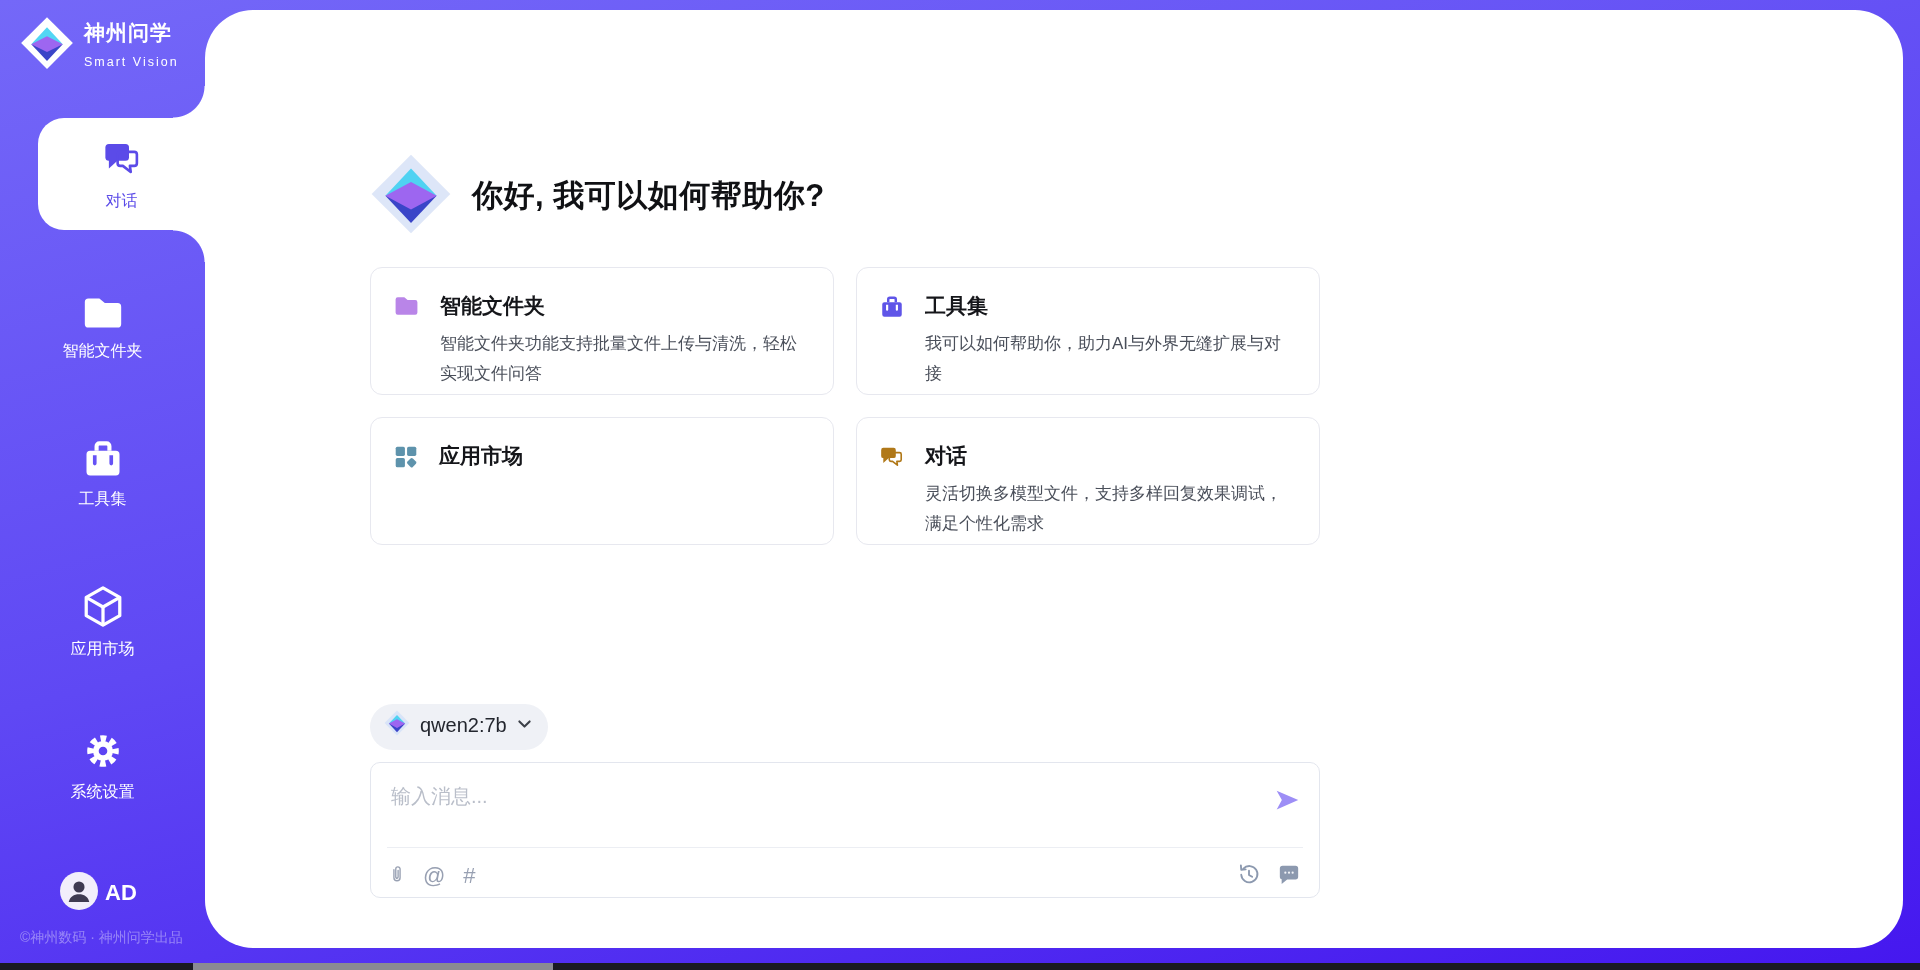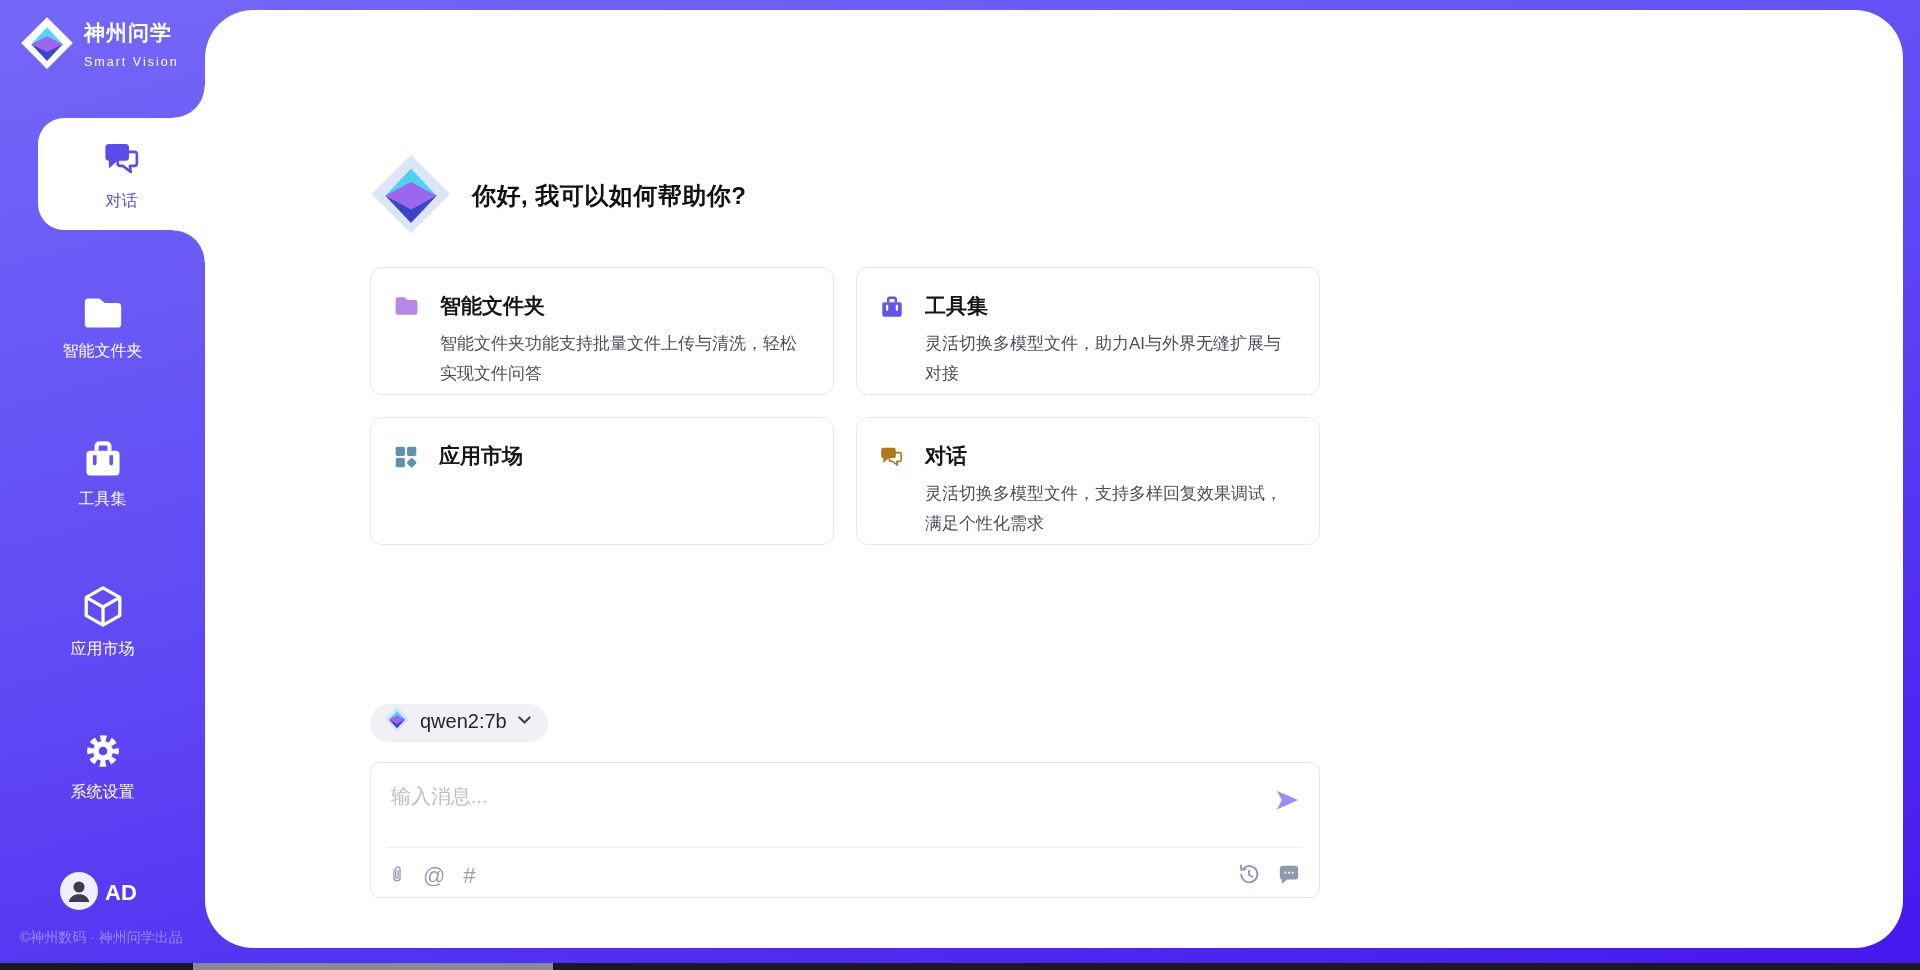--- a/index.html
+++ b/index.html
@@ -42,31 +42,31 @@
   .fillet-bottom{bottom:-32px;background:radial-gradient(circle at 0 100%,rgba(255,255,255,0) 31px,#fff 32px);}
 
   .user-row{position:absolute;left:60px;top:872px;display:flex;align-items:center;gap:7px;cursor:pointer;}
   .user-name{color:#fff;font-size:22px;font-weight:600;}
   .copyright{position:absolute;left:20px;top:929px;width:200px;font-size:14px;
              color:rgba(255,255,255,.38);white-space:nowrap;}
 
   
   .content{position:absolute;left:370px;top:0;width:950px;height:100%;}
   .greeting{position:absolute;left:0;top:150px;display:flex;align-items:center;gap:20px;}
-  .greeting h1{font-size:24px;font-weight:700;color:#101114;letter-spacing:.5px;}
+  .greeting h1{font-size:31px;font-weight:700;color:#101114;letter-spacing:.5px;}
 
   .cards{position:absolute;left:0;top:267px;width:950px;display:grid;
          grid-template-columns:464px 464px;grid-gap:22px;}
   .card{height:128px;border:1px solid var(--line);border-radius:12px;background:#fff;
         padding:24px 24px 20px 22px;display:flex;gap:20px;cursor:pointer;}
   .card-icon{flex:0 0 26px;padding-top:2px;}
   .card-title{font-size:21px;font-weight:700;color:var(--txt-dark);margin-bottom:9px;}
   .card-desc{font-size:17px;color:var(--txt-gray);line-height:30px;}
 
-  .model-pill{position:absolute;left:0;top:704px;height:38px;display:inline-flex;align-items:center;
+  .model-pill{position:absolute;left:0;top:704px;height:46px;display:inline-flex;align-items:center;
               gap:10px;padding:0 16px 4px 14px;background:#EFF1F6;border-radius:23px;cursor:pointer;}
   .model-name{font-size:20px;color:#23262E;}
 
   .composer{position:absolute;left:0;top:762px;width:950px;height:136px;background:#fff;
             border:1px solid #E3E6EE;border-radius:10px;}
   .msg-input{position:absolute;left:20px;top:16px;width:860px;height:34px;border:none;outline:none;
              font-size:20px;color:#c2410c;font-family:inherit;background:transparent;}
   .msg-input::placeholder{color:#B9BEC9;}
   .send-btn{position:absolute;right:16px;top:22px;width:32px;height:32px;border:none;background:none;
             cursor:pointer;padding:0;}
@@ -204,21 +204,21 @@
       <div class="card">
         <span class="card-icon">
           <svg width="26" height="26" viewBox="0 0 48 48">
             <path d="M17 15v-5a3 3 0 0 1 3-3h8a3 3 0 0 1 3 3v5" fill="none" stroke="#5F55E8" stroke-width="4.5"></path>
             <path fill-rule="evenodd" fill="#5F55E8" d="M6 19a4 4 0 0 1 4-4h28a4 4 0 0 1 4 4v19a4 4 0 0 1-4 4H10a4 4 0 0 1-4-4z
                      M13 20h4v9a2 2 0 0 1-4 0z M31 20h4v9a2 2 0 0 1-4 0z"></path>
           </svg>
         </span>
         <div>
           <div class="card-title">工具集</div>
-          <div class="card-desc">灵活切换多模型文件，助力AI与外界无缝扩展与对接</div>
+          <div class="card-desc">我可以如何帮助你，助力AI与外界无缝扩展与对接</div>
         </div>
       </div>
 
       <div class="card">
         <span class="card-icon">
           <svg width="26" height="26" viewBox="0 0 48 48" fill="#5E93AC">
             <rect x="5" y="5" width="17" height="17" rx="3"></rect>
             <rect x="26" y="5" width="17" height="17" rx="3"></rect>
             <rect x="5" y="26" width="17" height="17" rx="3"></rect>
             <rect x="27.5" y="27.5" width="14" height="14" rx="3" transform="rotate(45 34.5 34.5)"></rect>

